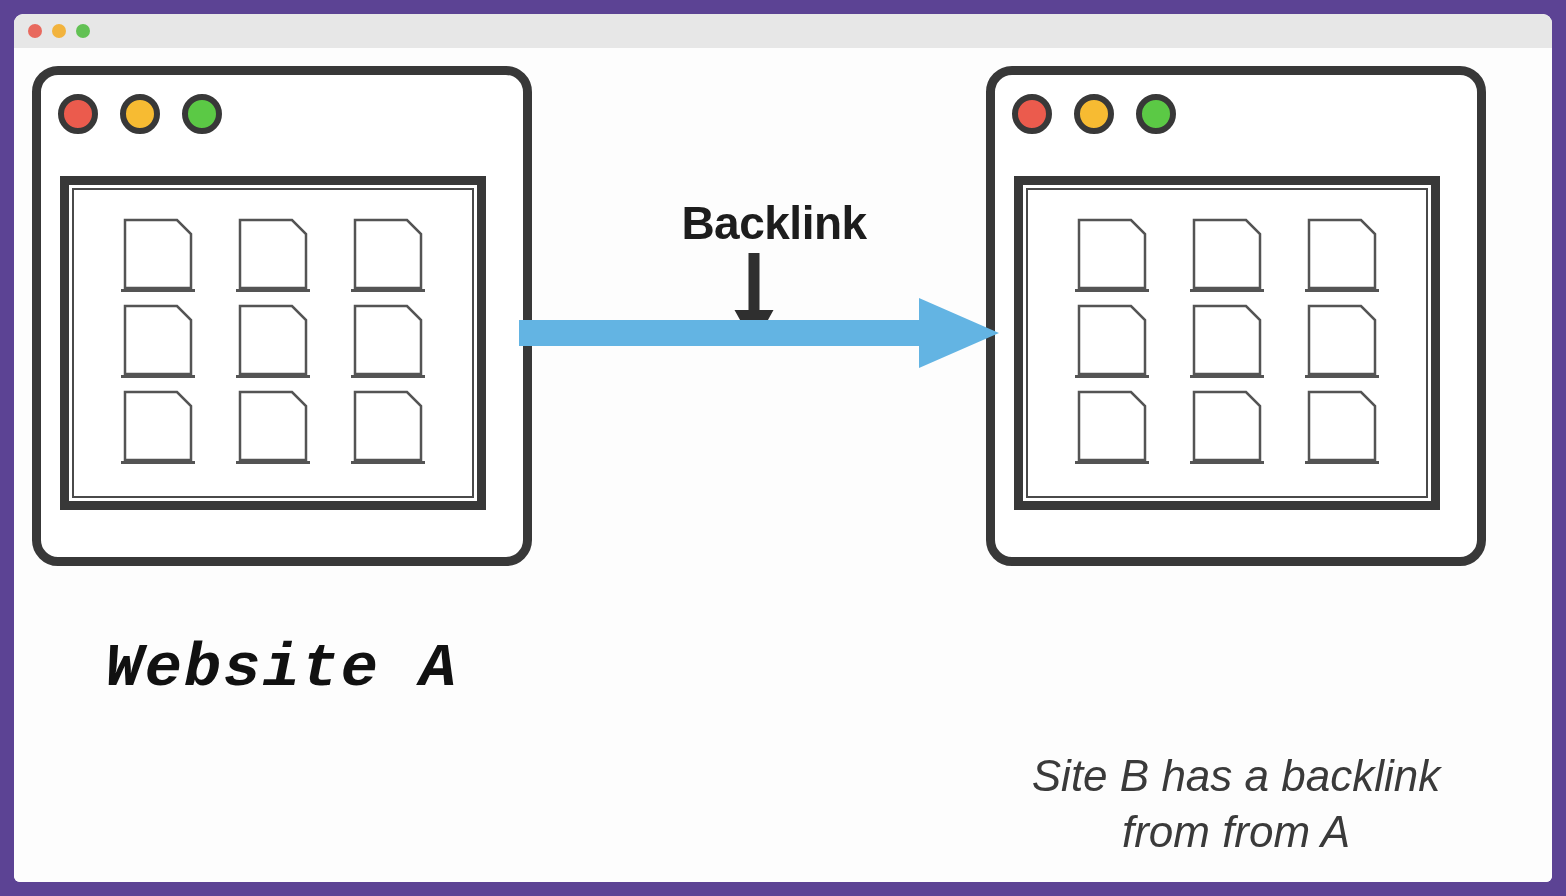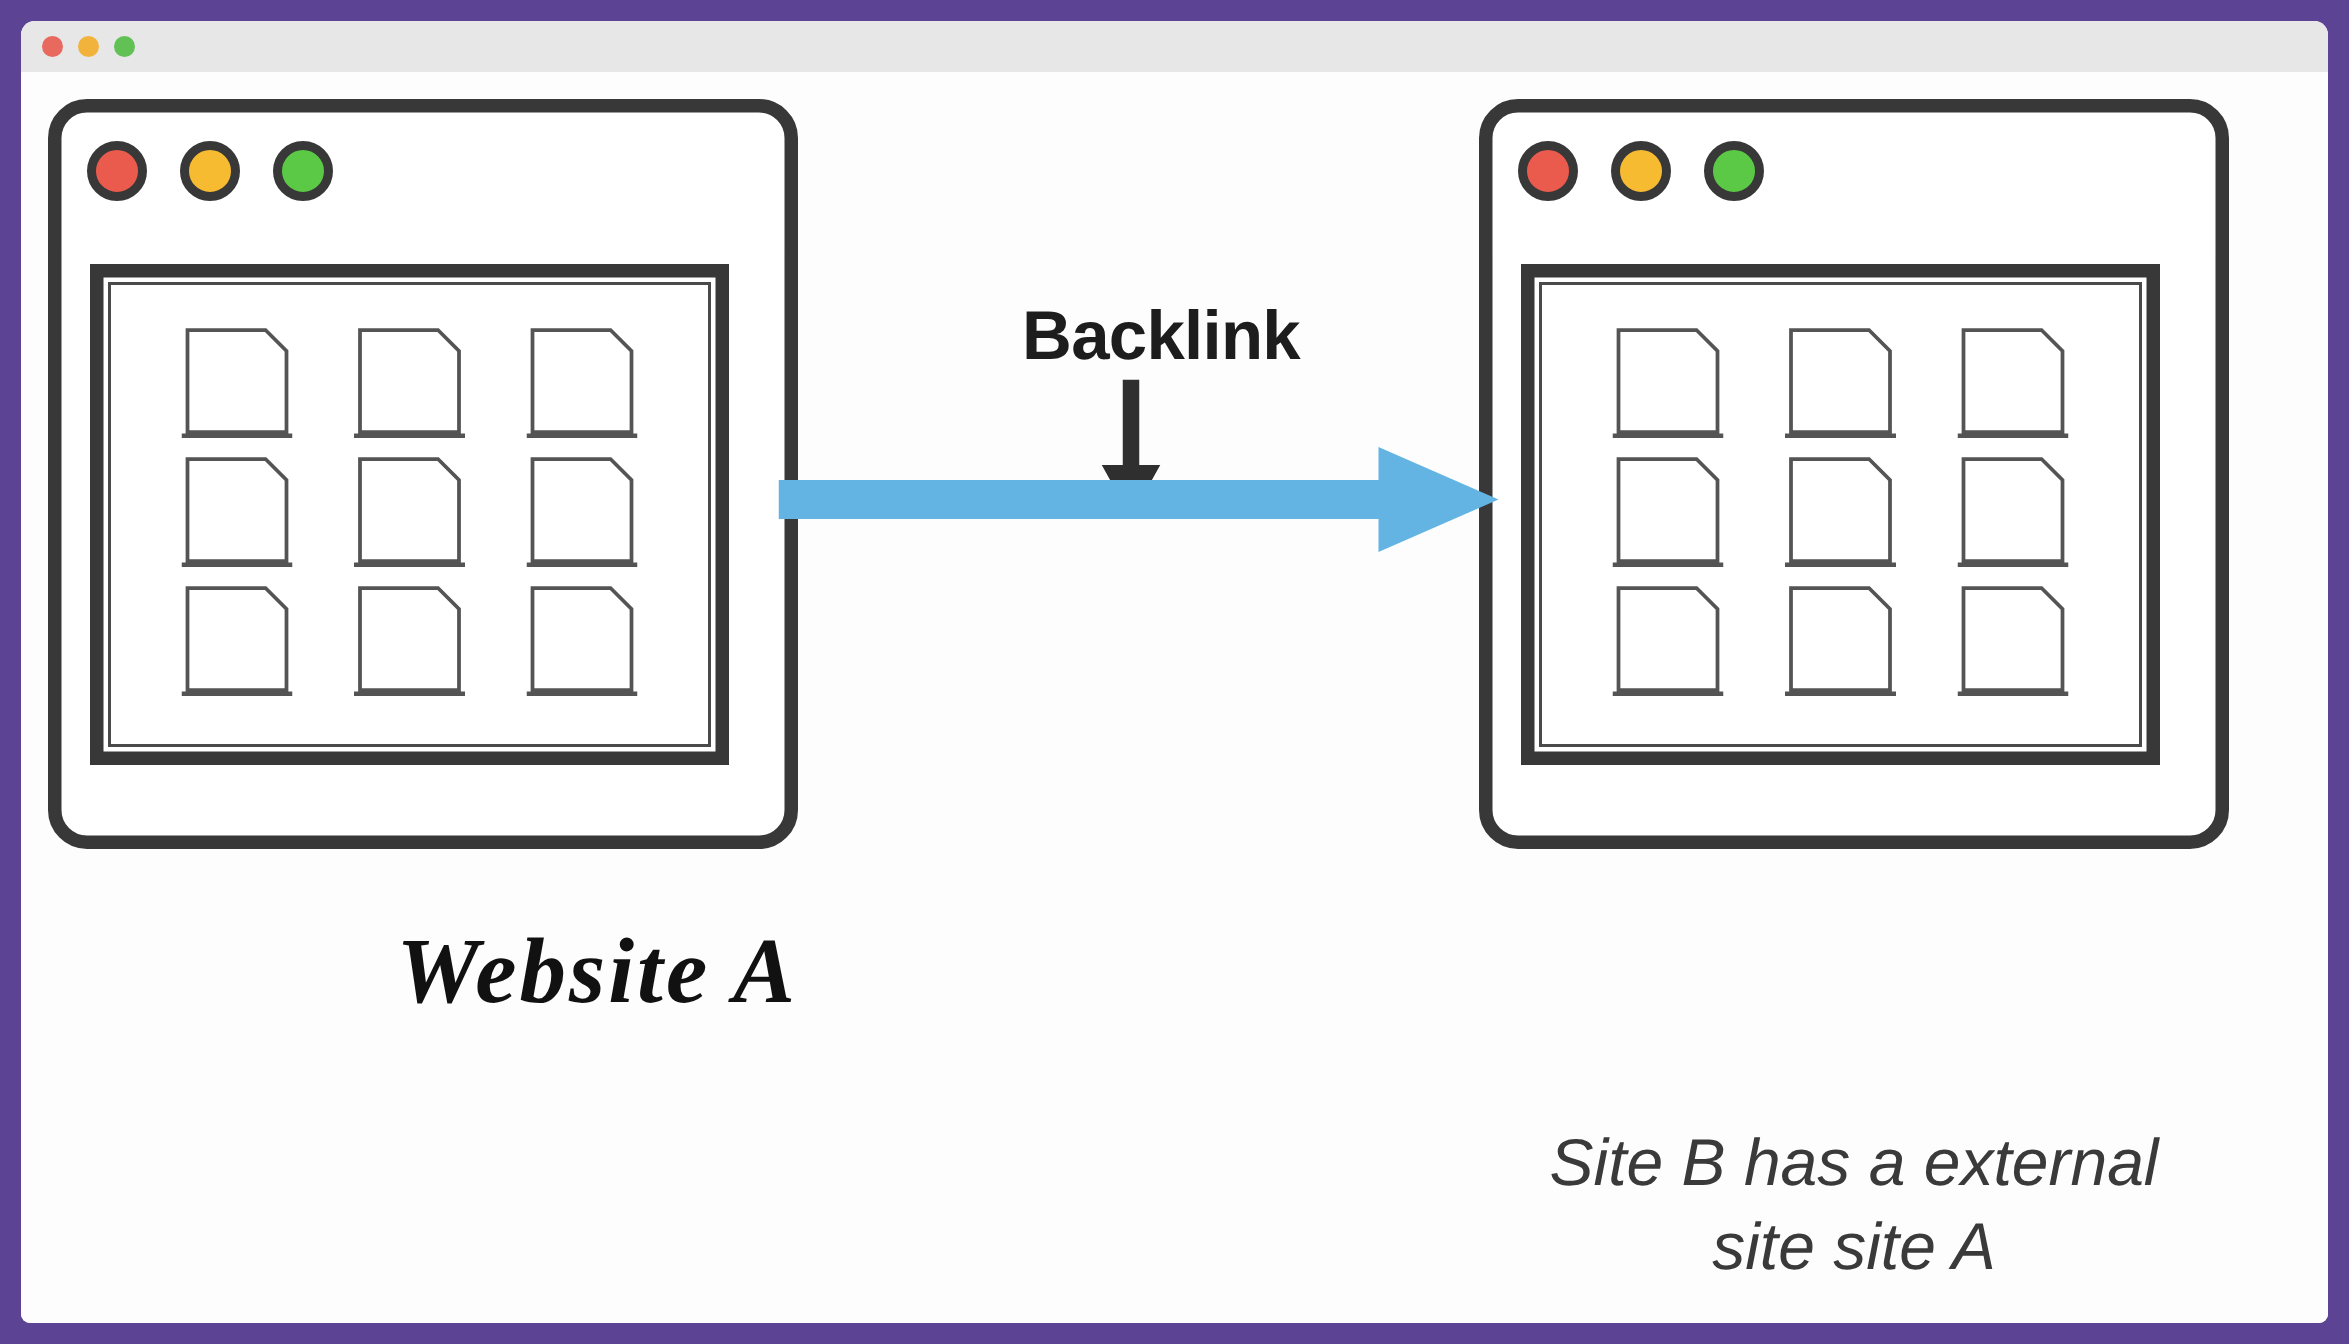--- a/index.html
+++ b/index.html
@@ -163,28 +163,29 @@
     top: 250px;
     width: 480px;
     height: 70px;
   }
   #blue-arrow svg { display: block; width: 100%; height: 100%; }
 
   
   .site-title {
     position: absolute;
     width: 500px;
-    text-align: right;
-    font-family: Liberation Serif, serif;
+    text-align: center;
+    font-family: Liberation Mono, monospace;
     font-size: 62px;
     font-weight: bold;
     font-style: italic;
     color: #111111;
     letter-spacing: 2px;
     white-space: nowrap;
+    margin-top: 20px;
   }
   #title-a { left: 18px;  top: 565px; }
   #title-b { left: 972px; top: 565px; }
 
   .site-caption {
     position: absolute;
     width: 520px;
     text-align: center;
     font-family: "Liberation Sans", sans-serif;
     font-size: 44px;
@@ -357,19 +358,19 @@
 
       <div id="blue-arrow">
         <svg viewBox="0 0 480 70" xmlns="http://www.w3.org/2000/svg">
           <path d="M0 22 H400 V0 L480 35 L400 70 V48 H0 z" fill="#63b4e3"></path>
         </svg>
       </div>
 
       <div class="site-title" id="title-a">Website A</div>
 
       <div class="site-caption" id="caption-b">
-        <div>Site B has a external</div>
-        <div>site site A</div>
+        <div>Site B has a backlink</div>
+        <div>from from A</div>
       </div>
 
     </div>
   </div>
 </div>
 
 </body></html>

